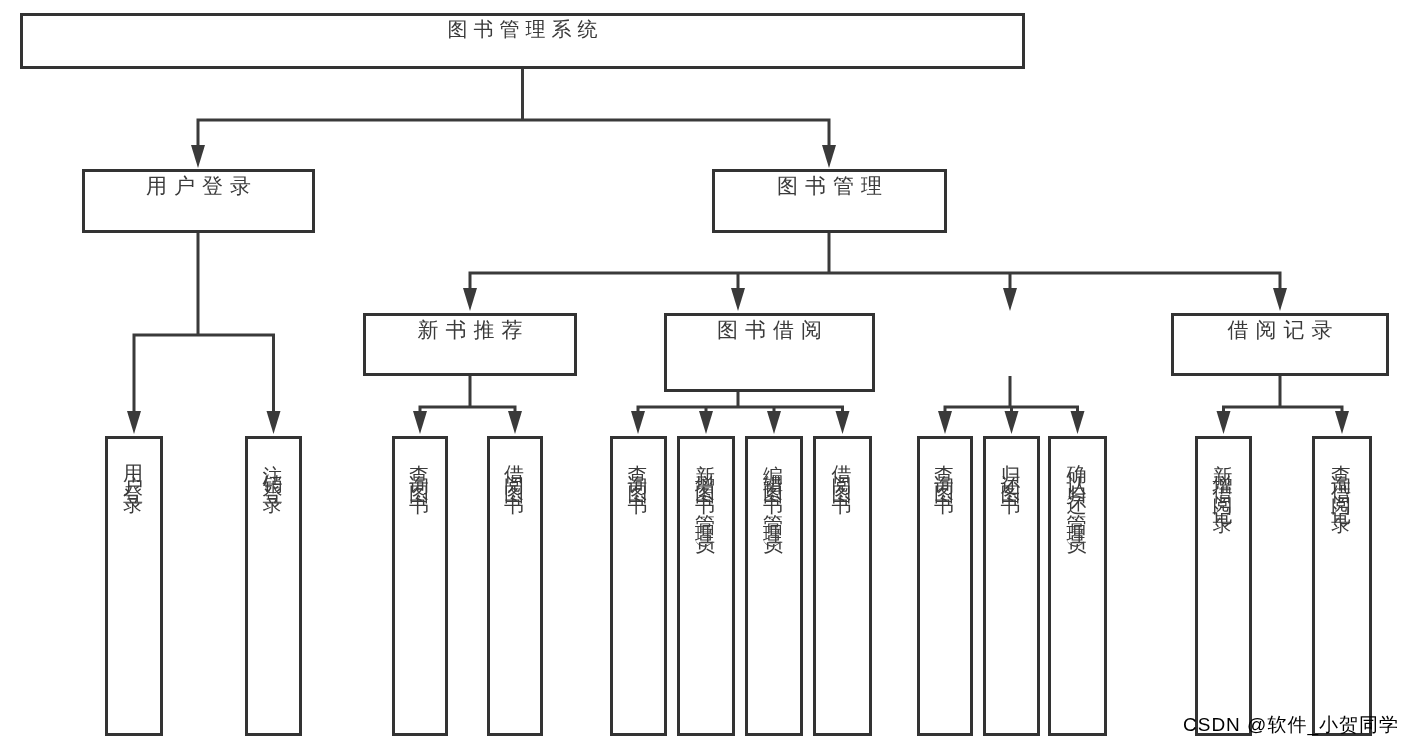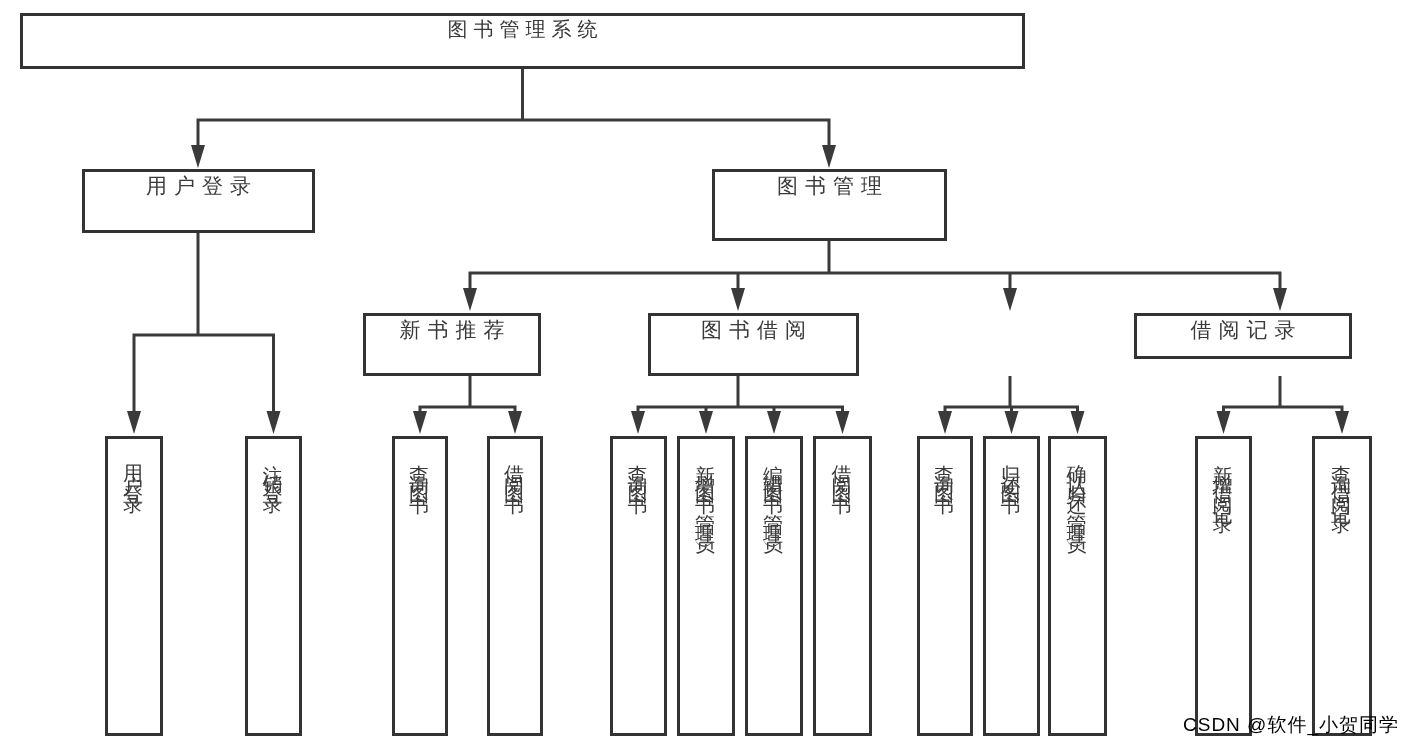--- a/index.html
+++ b/index.html
@@ -117,31 +117,31 @@
     </g>
   </svg>
 
   <div class="box root" style="left:20px;top:13px;width:1005px;height:56px">
     <span class="htext">图书管理系统</span>
   </div>
 
   <div class="box lvl1" style="left:82px;top:169px;width:233px;height:64px">
     <span class="htext">用户登录</span>
   </div>
-  <div class="box lvl1" style="left:712px;top:169px;width:235px;height:72px">
+  <div class="box lvl1" style="left:712px;top:169px;width:235px;height:64px">
     <span class="htext">图书管理</span>
   </div>
 
-  <div class="box lvl2" style="left:363px;top:313px;width:178px;height:63px">
+  <div class="box lvl2" style="left:363px;top:313px;width:214px;height:63px">
     <span class="htext">新书推荐</span>
   </div>
-  <div class="box lvl2" style="left:648px;top:313px;width:211px;height:63px">
+  <div class="box lvl2" style="left:664px;top:313px;width:211px;height:79px">
     <span class="htext">图书借阅</span>
   </div>
-  <div class="box lvl2" style="left:1134px;top:313px;width:218px;height:46px">
+  <div class="box lvl2" style="left:1171px;top:313px;width:218px;height:63px">
     <span class="htext">借阅记录</span>
   </div>
 
   <div class="box leaf" style="left:105px;top:436px;width:58px;height:300px">
     <span class="vtext">用户登录</span>
   </div>
   <div class="box leaf" style="left:245px;top:436px;width:57px;height:300px">
     <span class="vtext">注销登录</span>
   </div>
 

